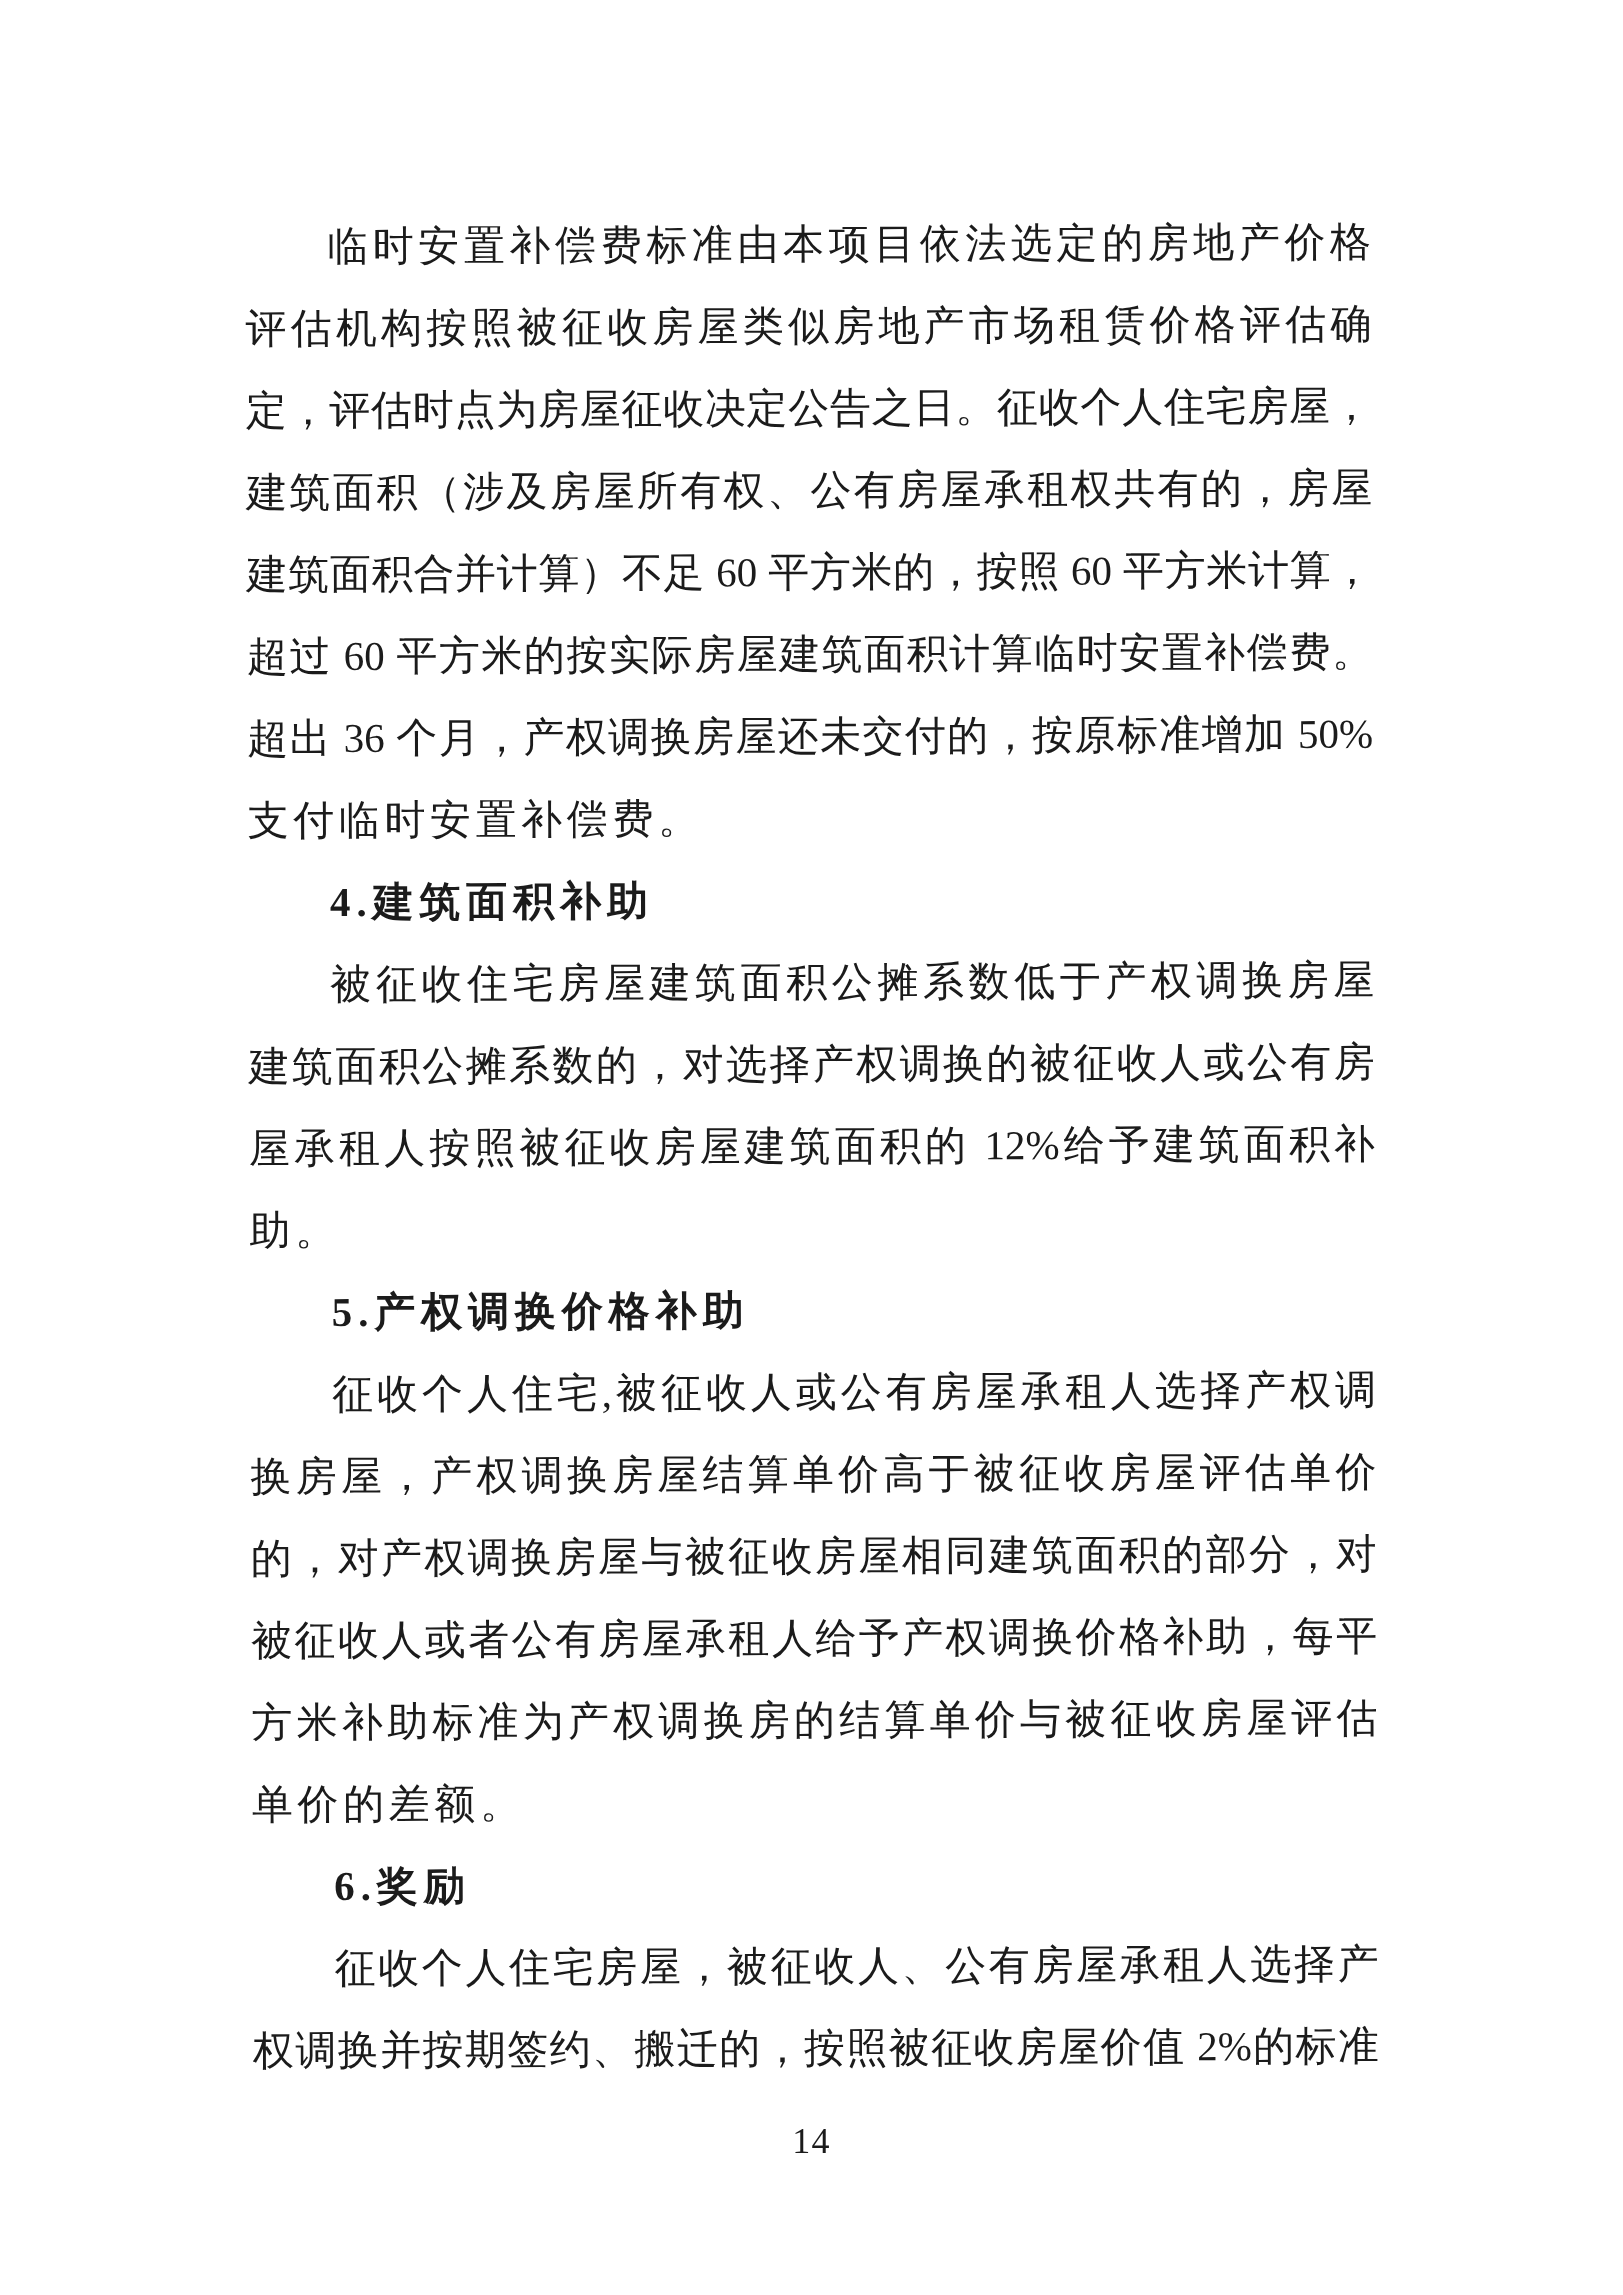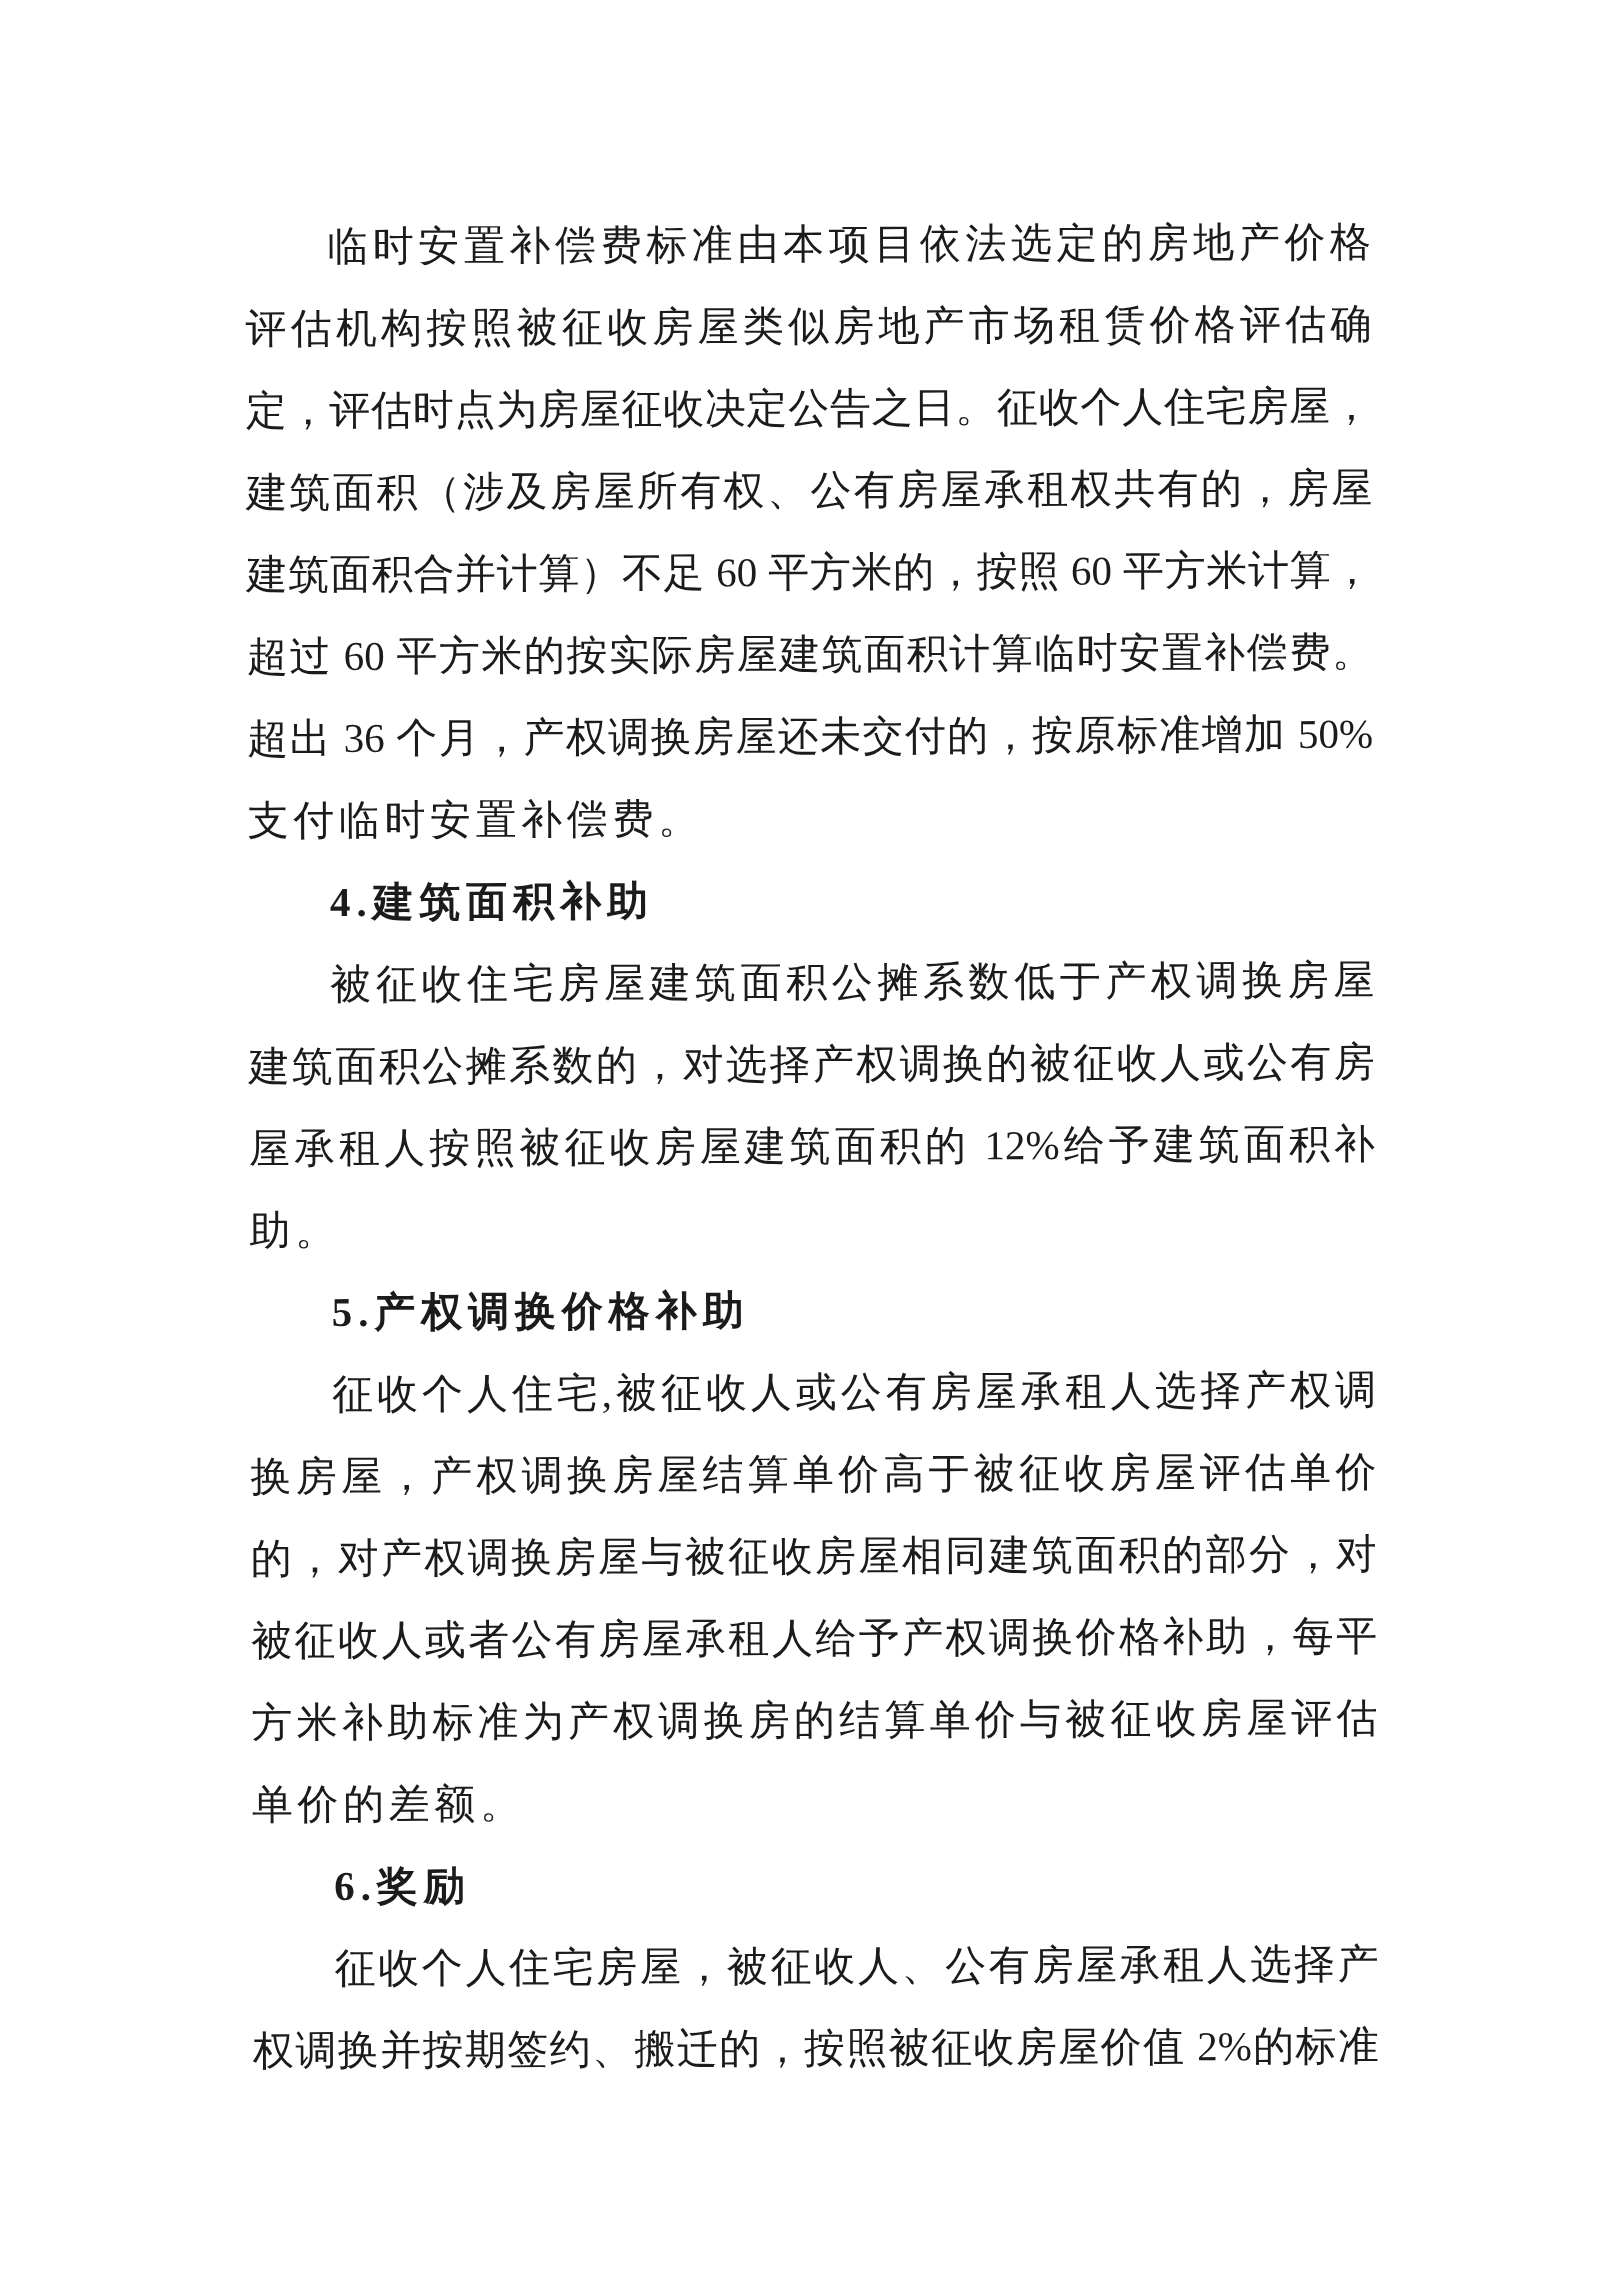--- a/index.html
+++ b/index.html
@@ -78,14 +78,15 @@
       <div class="line fill indent">征收个人住宅,被征收人或公有房屋承租人选择产权调</div>
       <div class="line fill">换房屋，产权调换房屋结算单价高于被征收房屋评估单价</div>
       <div class="line fill">的，对产权调换房屋与被征收房屋相同建筑面积的部分，对</div>
       <div class="line fill">被征收人或者公有房屋承租人给予产权调换价格补助，每平</div>
       <div class="line fill">方米补助标准为产权调换房的结算单价与被征收房屋评估</div>
       <div class="line">单价的差额。</div>
       <div class="line indent heading">6.奖励</div>
       <div class="line fill indent">征收个人住宅房屋，被征收人、公有房屋承租人选择产</div>
       <div class="line fill">权调换并按期签约、搬迁的，按照被征收房屋价值 2%的标准</div>
     </div>
+  <div class="page-number">14</div>
 </div>
 
 
 </body></html>

